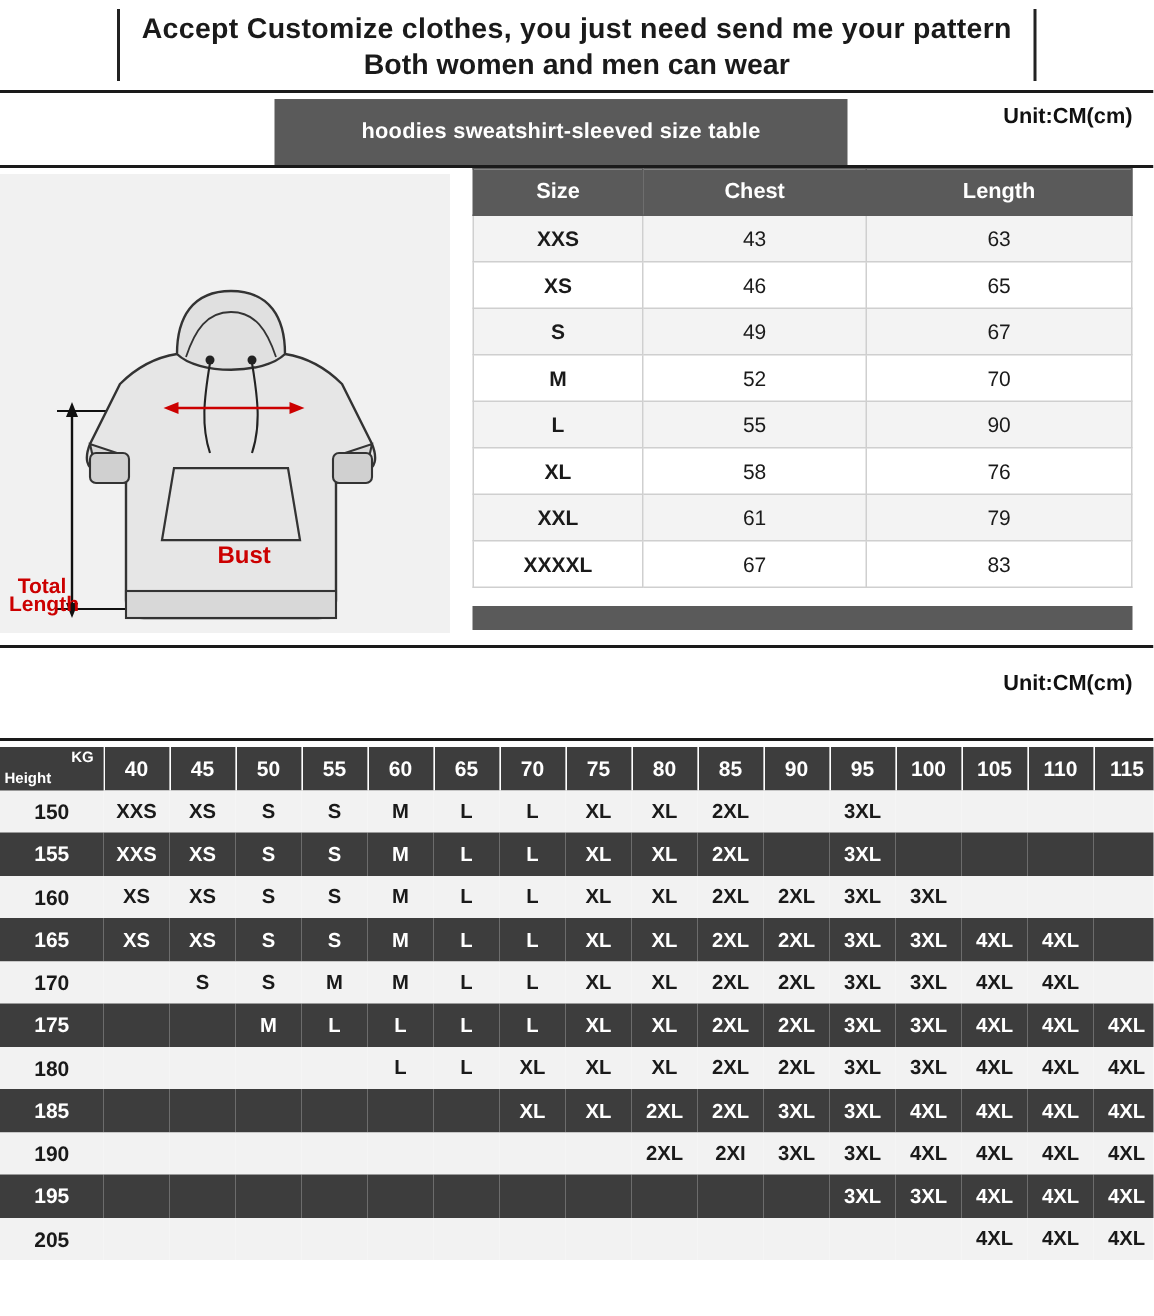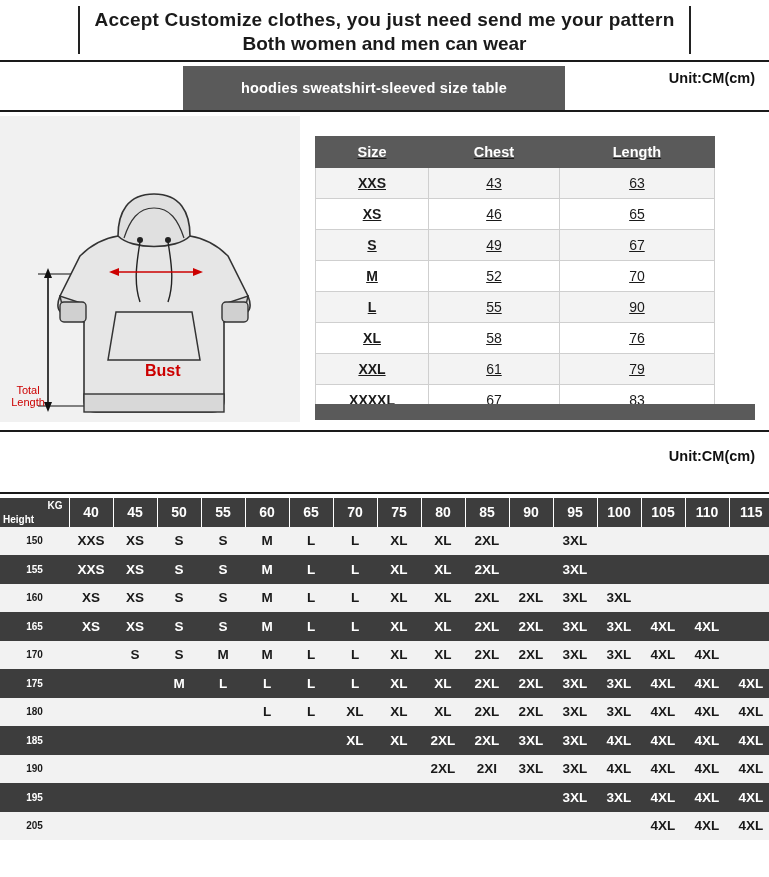--- a/index.html
+++ b/index.html
@@ -54,33 +54,32 @@
     position:absolute;left:0;width:769px;height:2px;background:#1a1a1a;
   }
 
   
   .figwrap{
     position:absolute;left:0;top:116px;width:300px;height:306px;
     background:#f1f1f1;
   }
   .figlabel{
     position:absolute;left:6px;top:268px;
-    font-size:11px;font-weight:normal;color:#c00;line-height:12px;
+    font-size:14px;font-weight:bold;color:#c00;line-height:12px;
     text-align:center;width:44px;
   }
   .bust{
     position:absolute;left:145px;top:246px;
     font-size:16px;font-weight:bold;color:#c00;
   }
 
   
   .sizetable{
-    position:absolute;left:315px;top:136px;width:400px;
+    position:absolute;left:315px;top:112px;width:440px;
     border-collapse:collapse;
-    text-decoration:underline;
   }
   .sizetable td,.sizetable th{
     height:28px;font-size:14px;text-align:center;
     border:1px solid #cfcfcf;
   }
   .sizetable thead th{
     background:#5a5a5a;color:#fff;font-weight:bold;font-size:14.5px;
     border:1px solid #5a5a5a;
   }
   .sizetable td.sz{font-weight:bold;width:110px;}
@@ -111,21 +110,21 @@
     background:#3d3d3d;color:#fff;position:relative;border-left:none;
   }
   .rec thead th.corner .kg{
     position:absolute;right:6px;top:2px;font-size:10px;padding-left:44px;
   }
   .rec thead th.corner .ht{
     position:absolute;left:3px;bottom:2px;font-size:10px;
   }
   .rec tbody tr.dark td{background:#3d3d3d;color:#ffffff;}
   .rec tbody tr.light td{background:#f2f2f2;color:#1a1a1a;}
-  .rec tbody td.h{font-size:10px;margin-left:48px;}
+  .rec tbody td.h{font-size:14px;margin-left:48px;}
   .rec tbody tr.light td.h{color:#1a1a1a;}
 </style>
 </head>
 <body>
 
 <div class="wrap">
 
   <div class="header">
     <div class="hbar-left"></div>
     <div class="hbar-right"></div>

